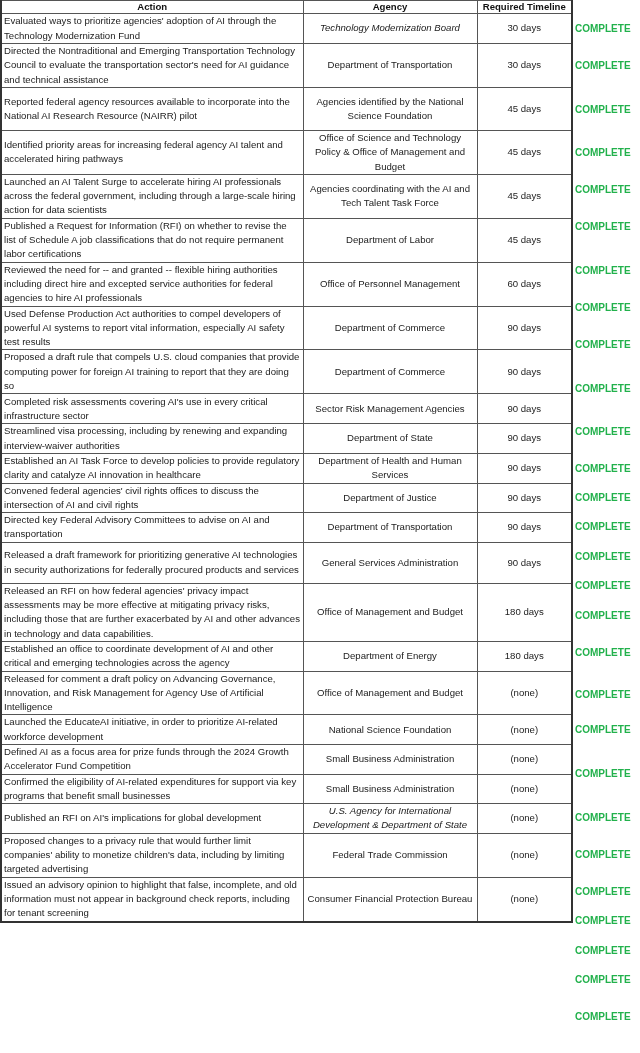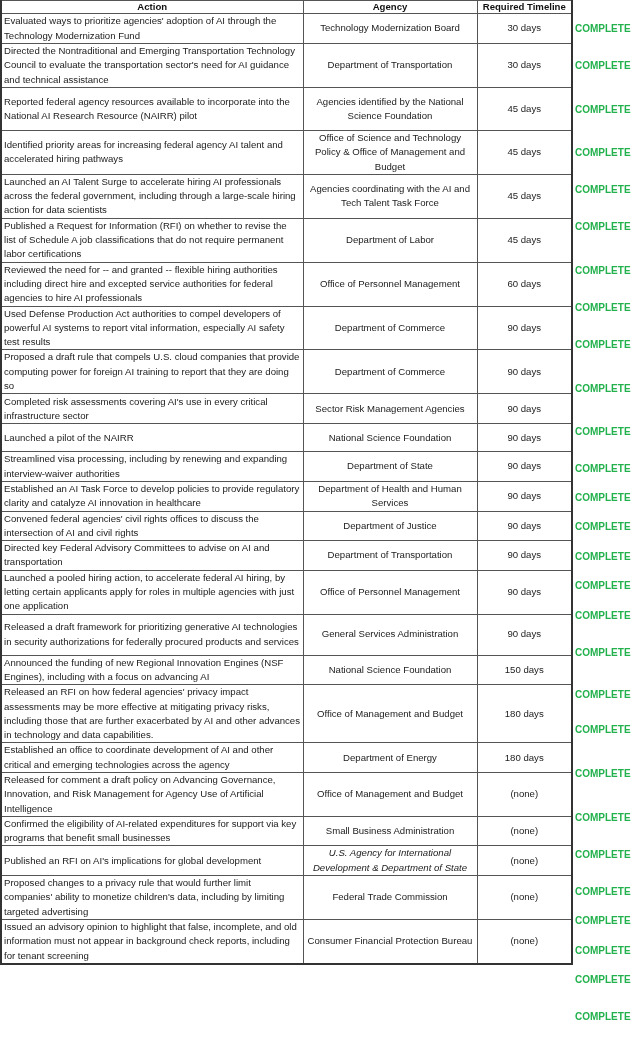--- a/index.html
+++ b/index.html
@@ -57,21 +57,21 @@
     <thead>
       <tr>
         <th>Action</th>
         <th>Agency</th>
         <th>Required Timeline</th>
       </tr>
     </thead>
     <tbody id="rows">
         <tr style="height: 30px;">
           <td class="action" style="height: 29px;">Evaluated ways to prioritize agencies' adoption of AI through the Technology Modernization Fund</td>
-          <td class="agency" style="height: 29px;">Technology Modernization Board</td>
+          <td class="agency" style="height: 29px; font-style: italic;">Technology Modernization Board</td>
           <td class="timeline" style="height: 29px;">30 days</td>
         </tr>
         <tr style="height: 44px;">
           <td class="action" style="height: 43px;">Directed the Nontraditional and Emerging Transportation Technology Council to evaluate the transportation sector's need for AI guidance and technical assistance</td>
           <td class="agency" style="height: 43px;">Department of Transportation</td>
           <td class="timeline" style="height: 43px;">30 days</td>
         </tr>
         <tr style="height: 43px;">
           <td class="action" style="height: 42px;">Reported federal agency resources available to incorporate into the National AI Research Resource (NAIRR) pilot</td>
           <td class="agency" style="height: 42px;">Agencies identified by the National Science Foundation</td>
@@ -106,73 +106,68 @@
           <td class="action" style="height: 42px;">Proposed a draft rule that compels U.S. cloud companies that provide computing power for foreign AI training to report that they are doing so</td>
           <td class="agency" style="height: 42px;">Department of Commerce</td>
           <td class="timeline" style="height: 42px;">90 days</td>
         </tr>
         <tr style="height: 30px;">
           <td class="action" style="height: 29px;">Completed risk assessments covering AI's use in every critical infrastructure sector</td>
           <td class="agency" style="height: 29px;">Sector Risk Management Agencies</td>
           <td class="timeline" style="height: 29px;">90 days</td>
         </tr>
         <tr style="height: 28px;">
-          <td class="action" style="height: 27px;">Launched a pilot of the NAIRR</td>
-          <td class="agency" style="height: 27px;">National Science Foundation</td>
-          <td class="timeline" style="height: 27px;">90 days</td>
-        </tr>
-        <tr style="height: 28px;">
           <td class="action" style="height: 27px;">Streamlined visa processing, including by renewing and expanding interview-waiver authorities</td>
           <td class="agency" style="height: 27px;">Department of State</td>
           <td class="timeline" style="height: 27px;">90 days</td>
         </tr>
         <tr style="height: 29px;">
           <td class="action" style="height: 28px;">Established an AI Task Force to develop policies to provide regulatory clarity and catalyze AI innovation in healthcare</td>
           <td class="agency" style="height: 28px;">Department of Health and Human Services</td>
           <td class="timeline" style="height: 28px;">90 days</td>
         </tr>
         <tr style="height: 28px;">
           <td class="action" style="height: 27px;">Convened federal agencies' civil rights offices to discuss the intersection of AI and civil rights</td>
           <td class="agency" style="height: 27px;">Department of Justice</td>
           <td class="timeline" style="height: 27px;">90 days</td>
         </tr>
         <tr style="height: 28px;">
           <td class="action" style="height: 27px;">Directed key Federal Advisory Committees to advise on AI and transportation</td>
           <td class="agency" style="height: 27px;">Department of Transportation</td>
           <td class="timeline" style="height: 27px;">90 days</td>
         </tr>
-        <tr style="height: 43px;">
-          <td class="action" style="height: 42px;">Launched a pooled hiring action, to accelerate federal AI hiring, by letting certain applicants apply for roles in multiple agencies with just one application</td>
-          <td class="agency" style="height: 42px;">Office of Personnel Management</td>
-          <td class="timeline" style="height: 42px;">90 days</td>
-        </tr>
         <tr style="height: 41px;">
           <td class="action" style="height: 40px;">Released a draft framework for prioritizing generative AI technologies in security authorizations for federally procured products and services</td>
           <td class="agency" style="height: 40px;">General Services Administration</td>
           <td class="timeline" style="height: 40px;">90 days</td>
         </tr>
-        <tr style="height: 29px;">
-          <td class="action" style="height: 28px;">Announced the funding of new Regional Innovation Engines (NSF Engines), including with a focus on advancing AI</td>
-          <td class="agency" style="height: 28px;">National Science Foundation</td>
-          <td class="timeline" style="height: 28px;">150 days</td>
-        </tr>
         <tr style="height: 56px;">
           <td class="action" style="height: 55px;">Released an RFI on how federal agencies' privacy impact assessments may be more effective at mitigating privacy risks, including those that are further exacerbated by AI and other advances in technology and data capabilities.</td>
           <td class="agency" style="height: 55px;">Office of Management and Budget</td>
           <td class="timeline" style="height: 55px;">180 days</td>
         </tr>
         <tr style="height: 29px;">
           <td class="action" style="height: 28px;">Established an office to coordinate development of AI and other critical and emerging technologies across the agency</td>
           <td class="agency" style="height: 28px;">Department of Energy</td>
           <td class="timeline" style="height: 28px;">180 days</td>
         </tr>
         <tr style="height: 43px;">
           <td class="action" style="height: 42px;">Released for comment a draft policy on Advancing Governance, Innovation, and Risk Management for Agency Use of Artificial Intelligence</td>
           <td class="agency" style="height: 42px;">Office of Management and Budget</td>
           <td class="timeline" style="height: 42px;">(none)</td>
+        </tr>
+        <tr style="height: 28px;">
+          <td class="action" style="height: 27px;">Launched the EducateAI initiative, in order to prioritize AI-related workforce development</td>
+          <td class="agency" style="height: 27px;">National Science Foundation</td>
+          <td class="timeline" style="height: 27px;">(none)</td>
+        </tr>
+        <tr style="height: 28px;">
+          <td class="action" style="height: 27px;">Defined AI as a focus area for prize funds through the 2024 Growth Accelerator Fund Competition</td>
+          <td class="agency" style="height: 27px;">Small Business Administration</td>
+          <td class="timeline" style="height: 27px;">(none)</td>
         </tr>
         <tr style="height: 28px;">
           <td class="action" style="height: 27px;">Confirmed the eligibility of AI-related expenditures for support via key programs that benefit small businesses</td>
           <td class="agency" style="height: 27px;">Small Business Administration</td>
           <td class="timeline" style="height: 27px;">(none)</td>
         </tr>
         <tr style="height: 28px;">
           <td class="action" style="height: 27px;">Published an RFI on AI's implications for global development</td>
           <td class="agency" style="height: 27px; font-style: italic;">U.S. Agency for International Development &amp; Department of State</td>
           <td class="timeline" style="height: 27px;">(none)</td>

